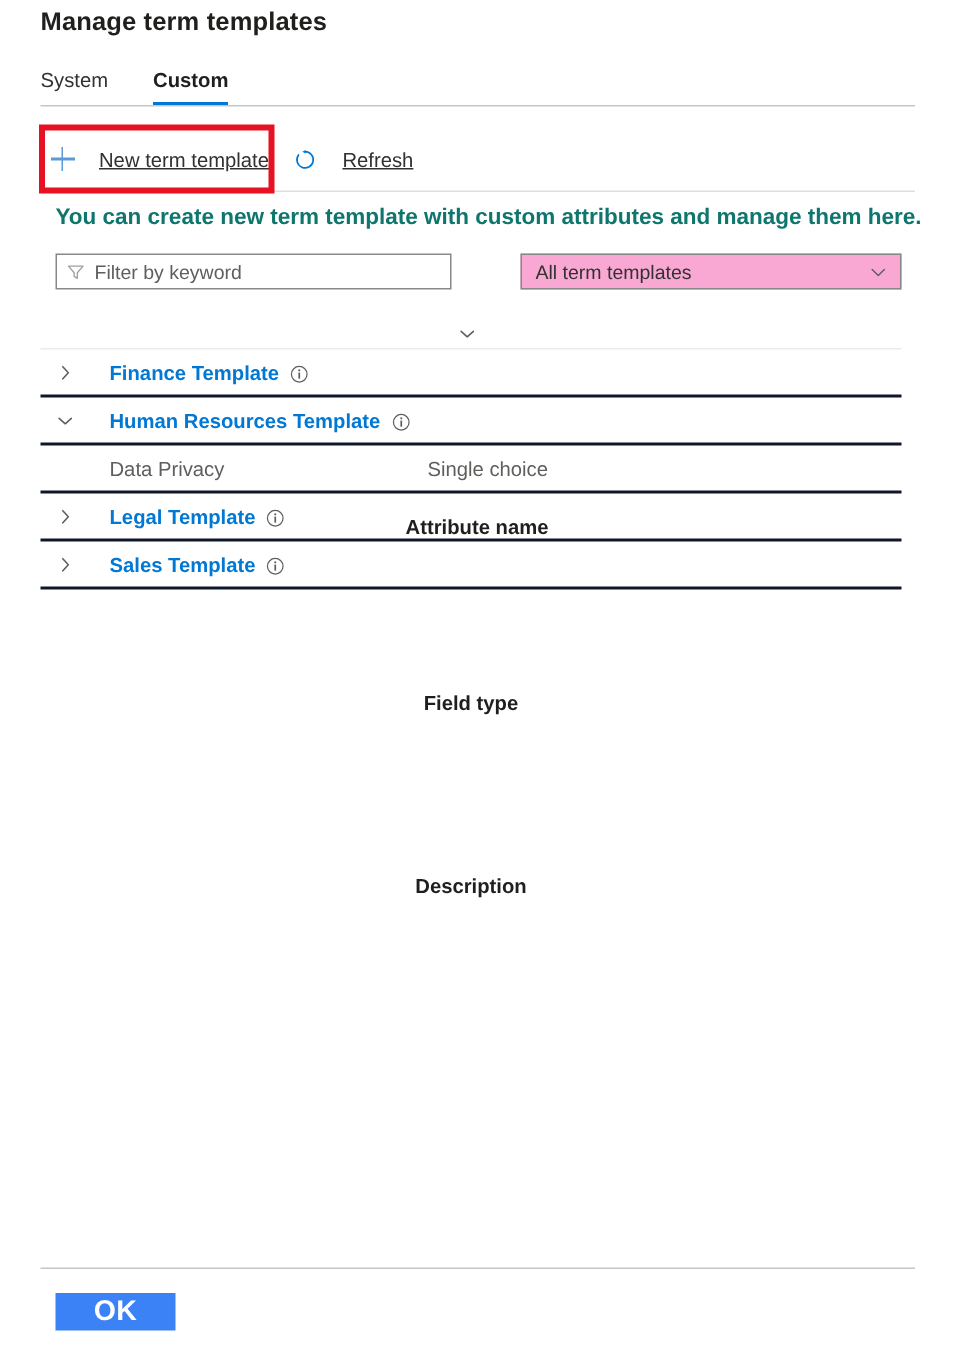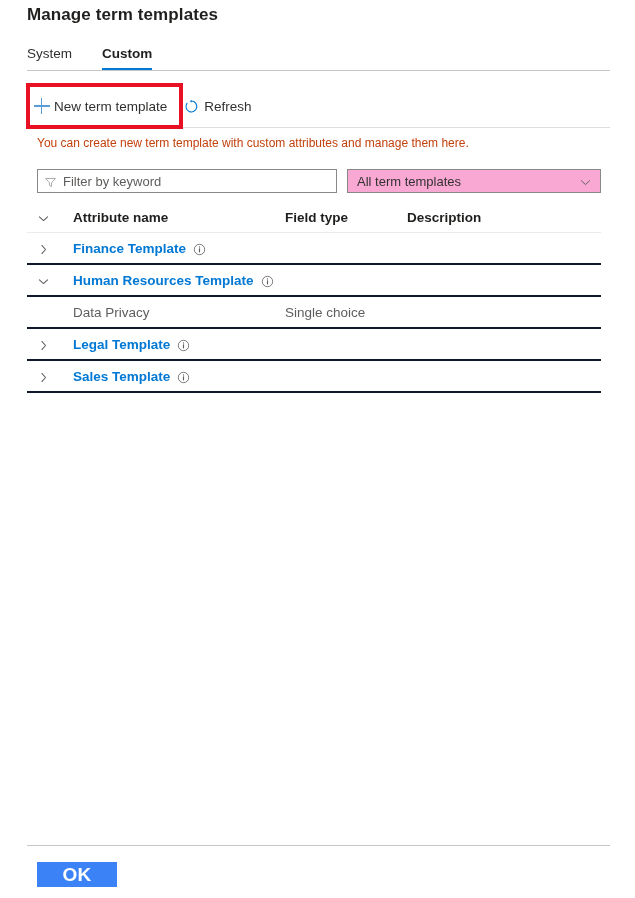--- a/index.html
+++ b/index.html
@@ -89,21 +89,21 @@
   .cmd {
     display: flex;
     align-items: center;
     height: 36px;
     padding: 0 10px 0 6px;
     font-size: 13.5px;
     color: #323130;
     cursor: pointer;
     white-space: nowrap;
   }
-  .cmd .cmd-label { margin-left: 4px; }
+  .cmd .cmd-label { margin-left: 16px; text-decoration: underline; }
   .cmd .glyph {
     display: inline-flex;
     align-items: center;
     justify-content: center;
     width: 17px;
     height: 17px;
     color: #0078d4;
   }
   .plus-icon {
     position: relative;
@@ -138,36 +138,37 @@
     border: 4px solid #e81123;
     pointer-events: none;
     z-index: 40;
   }
 
   
   .description {
     position: absolute;
     left: 37px;
     top: 136px;
-    font-size: 12px;
-    color: #c2410c;
+    font-size: 15px;
+    color: #0f766e;
+    font-weight: bold;
   }
 
   
   .filter-row {
     position: absolute;
     left: 37px;
     top: 169px;
     width: 564px;
     height: 24px;
   }
   .filter-input-wrap {
     position: absolute;
     left: 0; top: 0;
-    width: 300px;
+    width: 264px;
     height: 24px;
     border: 1px solid #8a8886;
     background: #ffffff;
     display: flex;
     align-items: center;
     padding: 0 6px;
   }
   .funnel-icon {
     width: 13px; height: 13px;
     flex: 0 0 13px;
@@ -222,20 +223,21 @@
   .row {
     position: relative;
     height: 32px;
     display: flex;
     align-items: center;
     border-bottom: 2px solid #0f172a;
   }
   .row.header {
     height: 30px;
     border-bottom: 1px solid #edebe9;
+    flex-direction: column;
   }
   .cell-toggle {
     width: 38px;
     flex: 0 0 38px;
     display: flex;
     align-items: center;
     justify-content: flex-start;
     padding-left: 10px;
     cursor: pointer;
     color: #605e5c;

